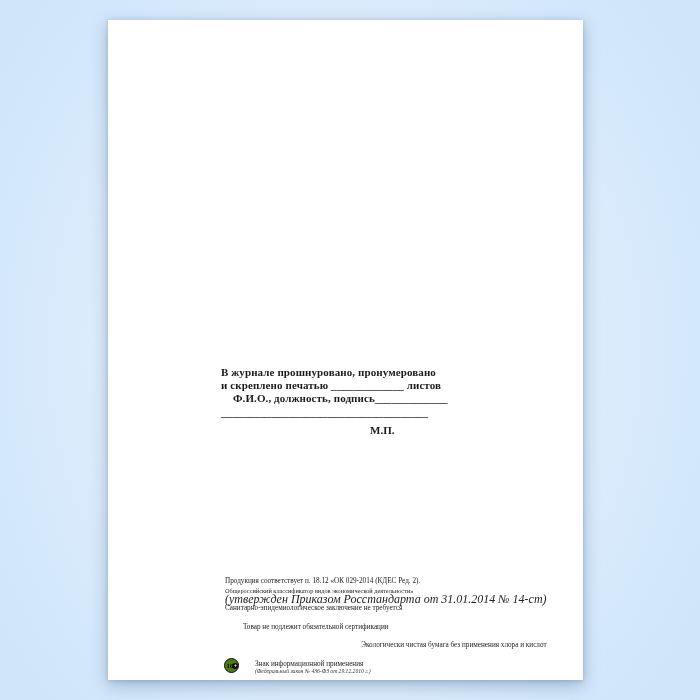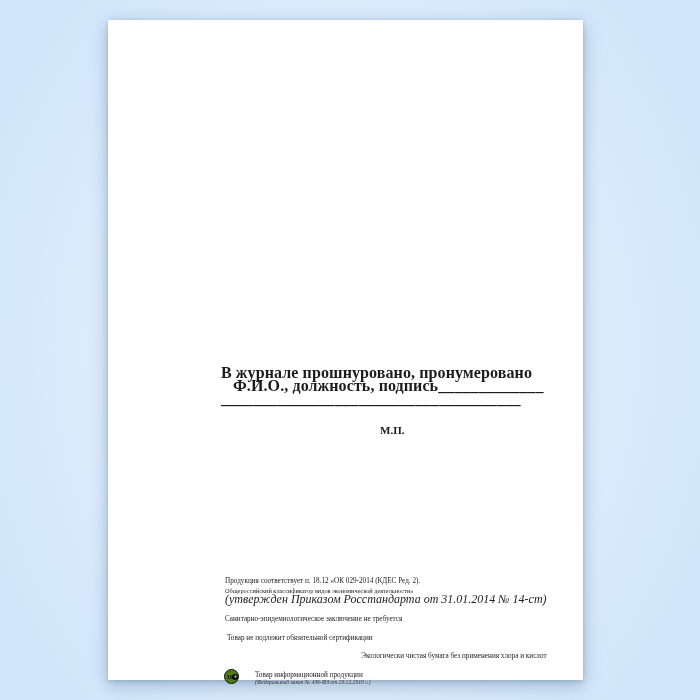--- a/index.html
+++ b/index.html
@@ -23,49 +23,49 @@
     background: #ffffff;
     box-shadow: 0 5px 16px rgba(86, 118, 152, 0.45),
                 0 1px 4px rgba(86, 118, 152, 0.30);
   }
   .stamp-block {
     position: absolute;
     left: 113px;
     top: 346px;
     color: #1c1c1c;
     font-weight: bold;
-    font-size: 16px;
+    font-size: 11px;
     line-height: 13.2px;
     letter-spacing: 0.1px;
     white-space: nowrap;
   }
   .stamp-line { min-height: 13.2px; }
   .stamp-line.fio  { margin-left: 12px; }
   .stamp-line.sign { }
   .mp-label {
     position: absolute;
-    left: 272px;
+    left: 262px;
     top: 404px;
     color: #1c1c1c;
     font-weight: bold;
     font-size: 11px;
   }
   .compliance {
     position: absolute;
     left: 117px;
     top: 521px;
     color: #232323;
     white-space: nowrap;
   }
   .c-prod-1 { font-size: 7.2px; line-height: 9.5px; margin-top: 36px; }
   .c-prod-2 { font-size: 6.3px; line-height: 8.5px; }
   .c-prod-3 { font-size: 12px;   line-height: 9px; font-style: italic; }
   .c-para   { font-size: 7.2px; line-height: 9px; }
-  .c-sanitary { margin-top: 11px; }
-  .c-cert     { margin-top: 10px; margin-left: 2px; }
+  .c-sanitary { }
+  .c-cert     { margin-top: 10px; margin-left: 18px; }
   .c-eco      { margin-top: 9px;  margin-left: 2px; text-align: right; }
   .info-row {
     margin-top: 8px;
     margin-left: -1px;
     display: flex;
     align-items: flex-start;
   }
   .age-icon {
     width: 15px;
     height: 15px;
@@ -100,20 +100,21 @@
   .info-law   { font-size: 5.6px; line-height: 7px; font-style: italic; color: #333; }
 </style>
 </head>
 <body>
 
 <div class="scene">
   <div class="page">
 
     <div class="stamp-block">
       <div class="stamp-line">В журнале прошнуровано, пронумеровано</div>
+      <div class="stamp-line">и скреплено печатью _____________ листов</div>
       <div class="stamp-line fio">Ф.И.О., должность, подпись_____________</div>
       <div class="stamp-line sign">_____________________________________</div>
     </div>
 
     <div class="mp-label">М.П.</div>
 
     <div class="compliance">
       <div class="c-prod-1">Продукция соответствует п. 18.12 «ОК 029-2014 (КДЕС Ред. 2).</div>
       <div class="c-prod-2">Общероссийский классификатор видов экономической деятельности»</div>
       <div class="c-prod-3">(утвержден Приказом Росстандарта от 31.01.2014 № 14-ст)</div>
@@ -121,20 +122,20 @@
       <div class="c-para c-sanitary">Санитарно-эпидемиологическое заключение не требуется</div>
       <div class="c-para c-cert">Товар не подлежит обязательной сертификации</div>
       <div class="c-para c-eco">Экологически чистая бумага без применения хлора и кислот</div>
 
       <div class="info-row">
         <div class="age-icon">
           <span>16</span>
             <span class="age-plus">+</span>
         </div>
         <div class="info-text">
-          <div class="info-title">Товар информационной продукции</div>
+          <div class="info-title">Знак информационной применения</div>
           <div class="info-law">(Федеральный закон № 436-ФЗ от 29.12.2010 г.)</div>
         </div>
       </div>
     </div>
 
   </div>
 </div>
 
 </body></html>

